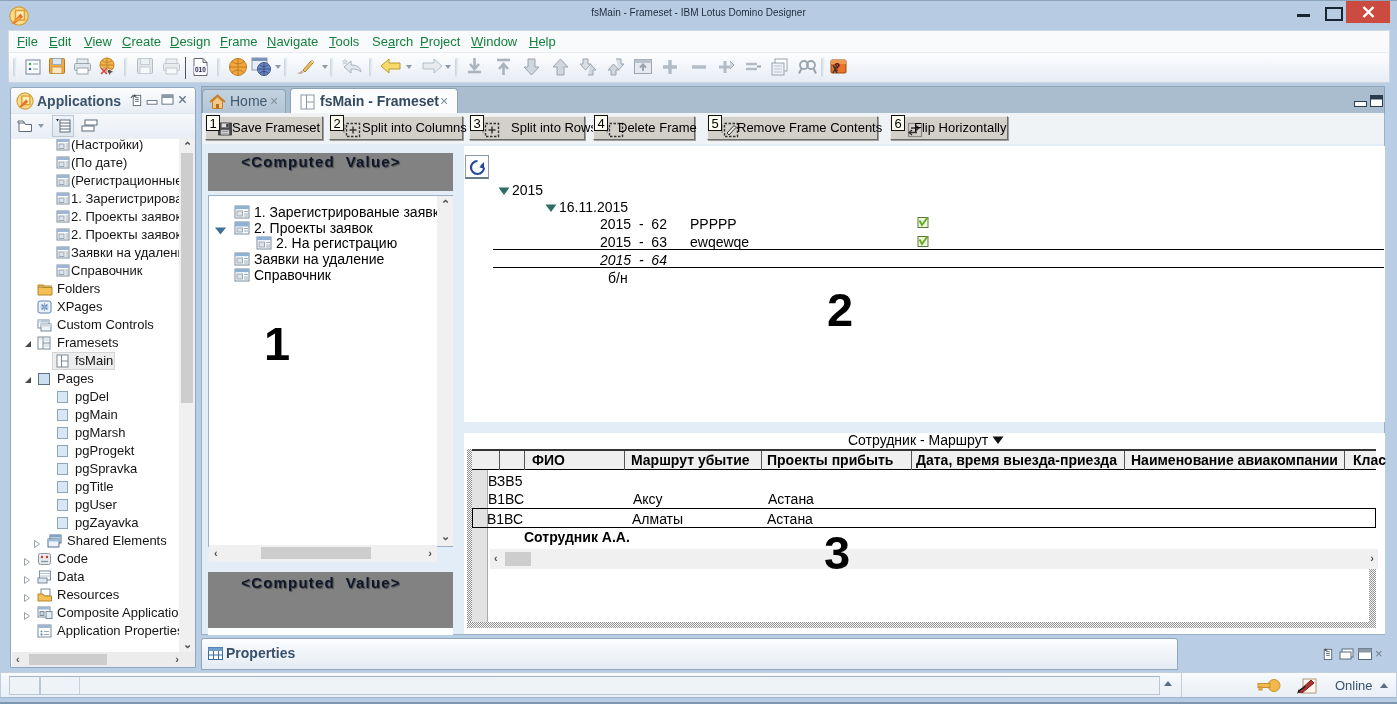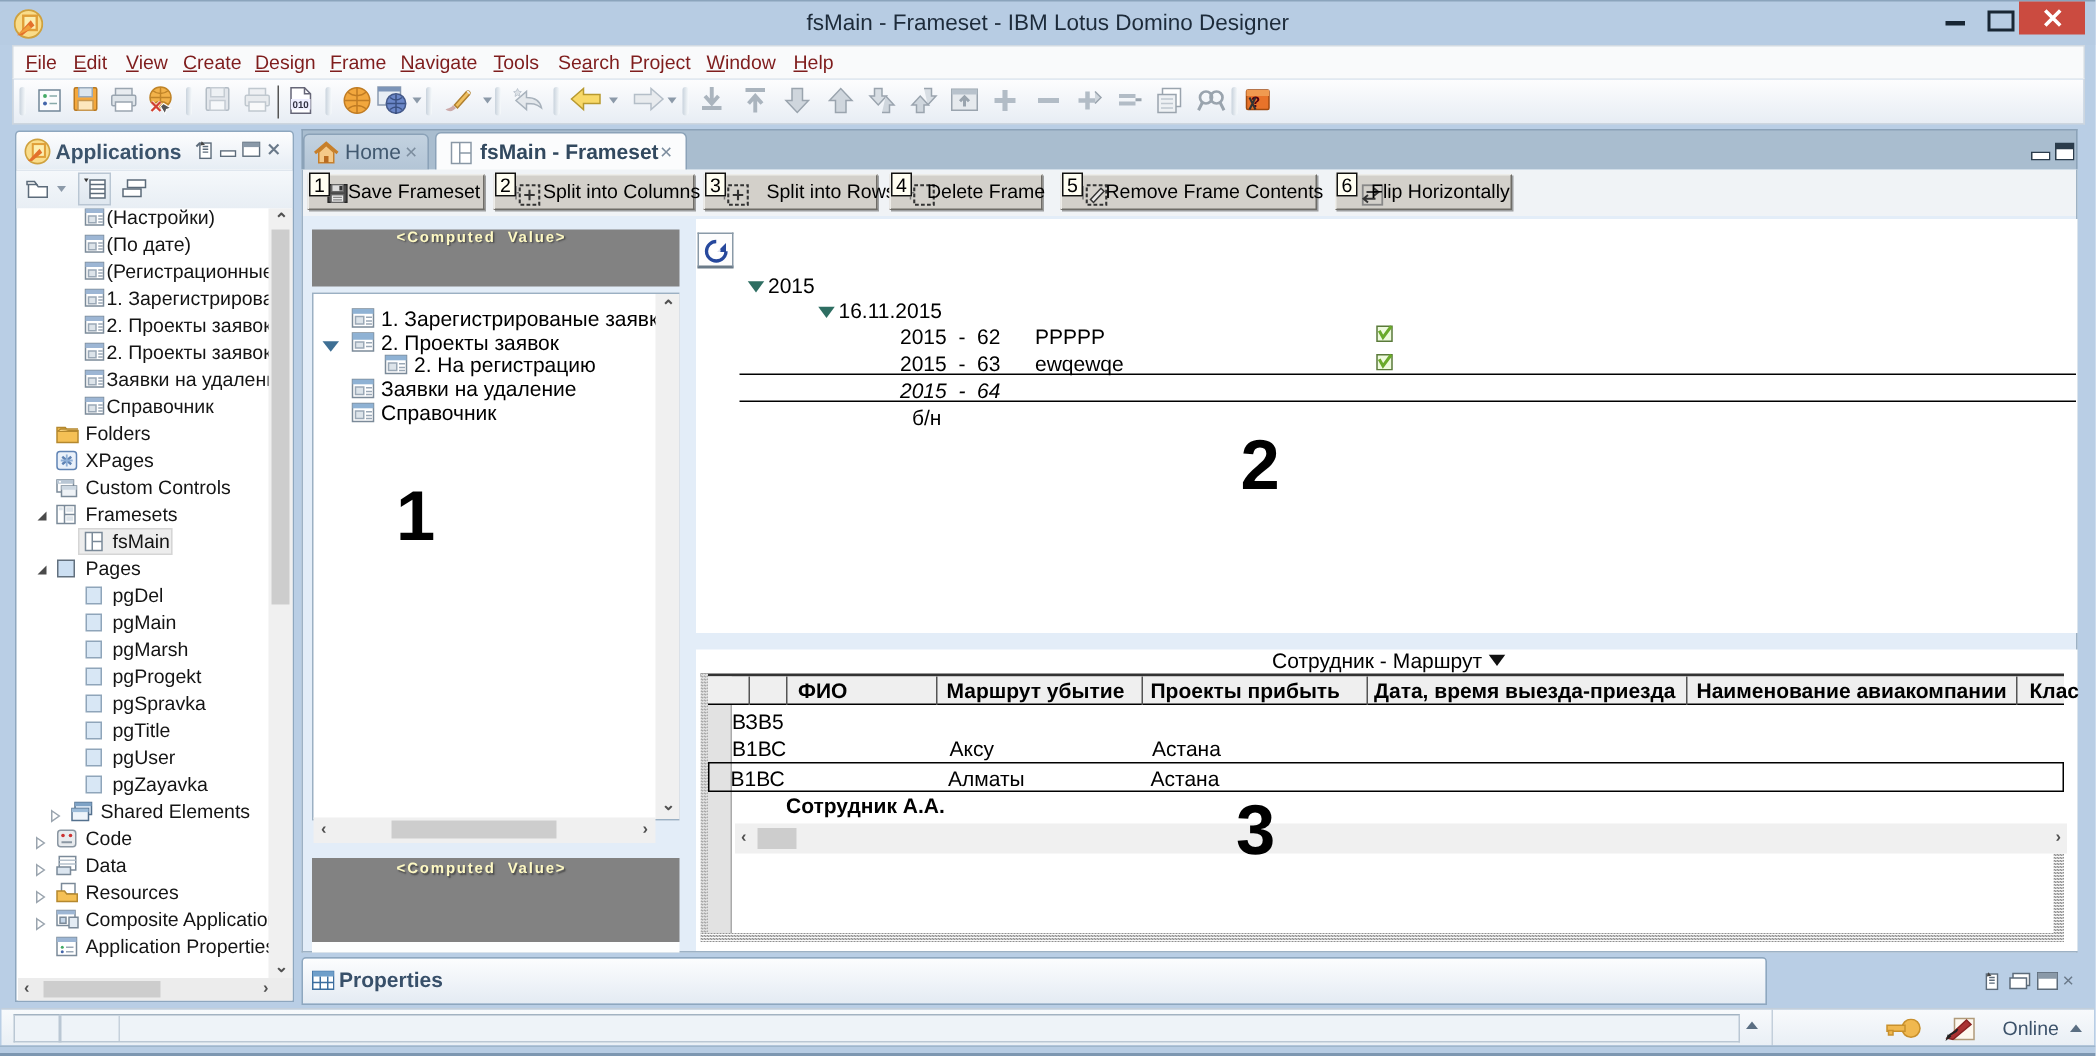--- a/index.html
+++ b/index.html
@@ -2,30 +2,30 @@
 <html><head>
 <meta charset="utf-8">
 <style>
 * { margin:0; padding:0; box-sizing:border-box; }
 html,body { width:1397px; height:704px; overflow:hidden; }
 body { font-family:"Liberation Sans", sans-serif; background:#b9cee5; position:relative; }
 .abs { position:absolute; }
 
 
 #titlebar { position:absolute; left:0; top:0; width:1397px; height:30px; background:#b7cce3; border-top:1px solid #8ba4bc; }
-#title { position:absolute; left:0; top:6px; width:100%; text-align:center; font-size:15px; color:#1d2b3a; }
+#title { position:absolute; left:0; top:6px; width:100%; text-align:center; font-size:10px; color:#1d2b3a; }
 #btnmin { position:absolute; left:1288px; top:0; width:30px; height:22px; }
 #btnmin::after { content:""; position:absolute; left:9px; top:13px; width:13px; height:3px; background:#182634; }
 #btnmax { position:absolute; left:1318px; top:0; width:28px; height:22px; }
 #btnmax::after { content:""; position:absolute; left:7px; top:6px; width:14px; height:10px; border:2px solid #182634; }
 #btnclose { position:absolute; left:1346px; top:0; width:44px; height:22px; background:#cb4b40; }
 #btnclose svg { position:absolute; left:16px; top:5px; }
 
 
-#menubar { position:absolute; left:8px; top:30px; width:1382px; height:22px; background:#f9fafb; border:1px solid #d2dae2; border-bottom:none; font-size:13px; color:#7f1d1d; }
+#menubar { position:absolute; left:8px; top:30px; width:1382px; height:22px; background:#f9fafb; border:1px solid #d2dae2; border-bottom:none; font-size:13px; color:#15803d; }
 #menubar span { position:absolute; top:3px; white-space:pre; }
 #menubar u { text-decoration:underline; }
 
 
 #toolbar { position:absolute; left:8px; top:52px; width:1382px; height:31px; background:linear-gradient(#fdfdfe,#e7edf4); border:1px solid #cdd6df; border-top:1px solid #e7ecf1; }
 .tsep { position:absolute; top:5px; width:4px; height:19px; border-radius:2px; background:linear-gradient(90deg,#c9d3dd,#f7fafc); }
 .tvline { position:absolute; top:4px; width:1px; height:22px; background:#555; }
 .tdd { position:absolute; width:0; height:0; border-left:3px solid transparent; border-right:3px solid transparent; border-top:4px solid #8c9aa9; top:12px; }
 
 
@@ -53,21 +53,21 @@
 .abtn { position:absolute; top:3px; height:24px; background:#d3d0ca; border:1px solid; border-color:#eeede9 #6e6c67 #6e6c67 #eeede9; box-shadow:1px 1px 0 rgba(90,90,90,.55); font-size:13px; color:#000; }
 .abtn .num { position:absolute; left:0px; top:-2px; width:14px; height:16px; background:#fffef2; border:1px solid #111; font-size:13px; line-height:15px; text-align:center; color:#000; }
 .abtn .lbl { position:absolute; top:3px; white-space:nowrap; }
 
 
 #f1top { position:absolute; left:7px; top:67px; width:245px; height:38px; background:#828282; }
 #f1body { position:absolute; left:7px; top:109px; width:245px; height:352px; background:#fff; border:1px solid #9bb0c3; font-size:14px; color:#000; }
 #f1hscroll { position:absolute; left:8px; top:459px; width:228px; height:17px; background:#f0f0f0; }
 #f1bot { position:absolute; left:7px; top:486px; width:245px; height:56px; background:#828282; }
 #f1white { position:absolute; left:7px; top:542px; width:245px; height:7px; background:#fdfefe; }
-.cvtext { text-align:center; color:#fef9c3; font-weight:bold; font-size:10px; letter-spacing:1.2px; margin-left:-19px; text-shadow:1px 1px 1px #4a4a4a; }
+.cvtext { text-align:center; color:#0f172a; font-weight:bold; font-size:15px; letter-spacing:1.2px; margin-left:-19px; text-shadow:1px 1px 1px #4a4a4a; }
 .f1row { position:absolute; height:16px; line-height:16px; white-space:nowrap; }
 
 
 #frame2 { position:absolute; left:263px; top:60px; width:921px; height:276px; background:#fff; font-size:14px; color:#000; }
 
 #frame3 { position:absolute; left:263px; top:347px; width:921px; height:201px; background:#fff; font-size:14px; color:#000; }
 .hatch { background-image:conic-gradient(#909090 25%, #fafafa 0 50%, #909090 0 75%, #fafafa 0); background-size:2px 2px; }
 .bignum { position:absolute; font-size:47px; font-weight:bold; color:#000; }
 
 

